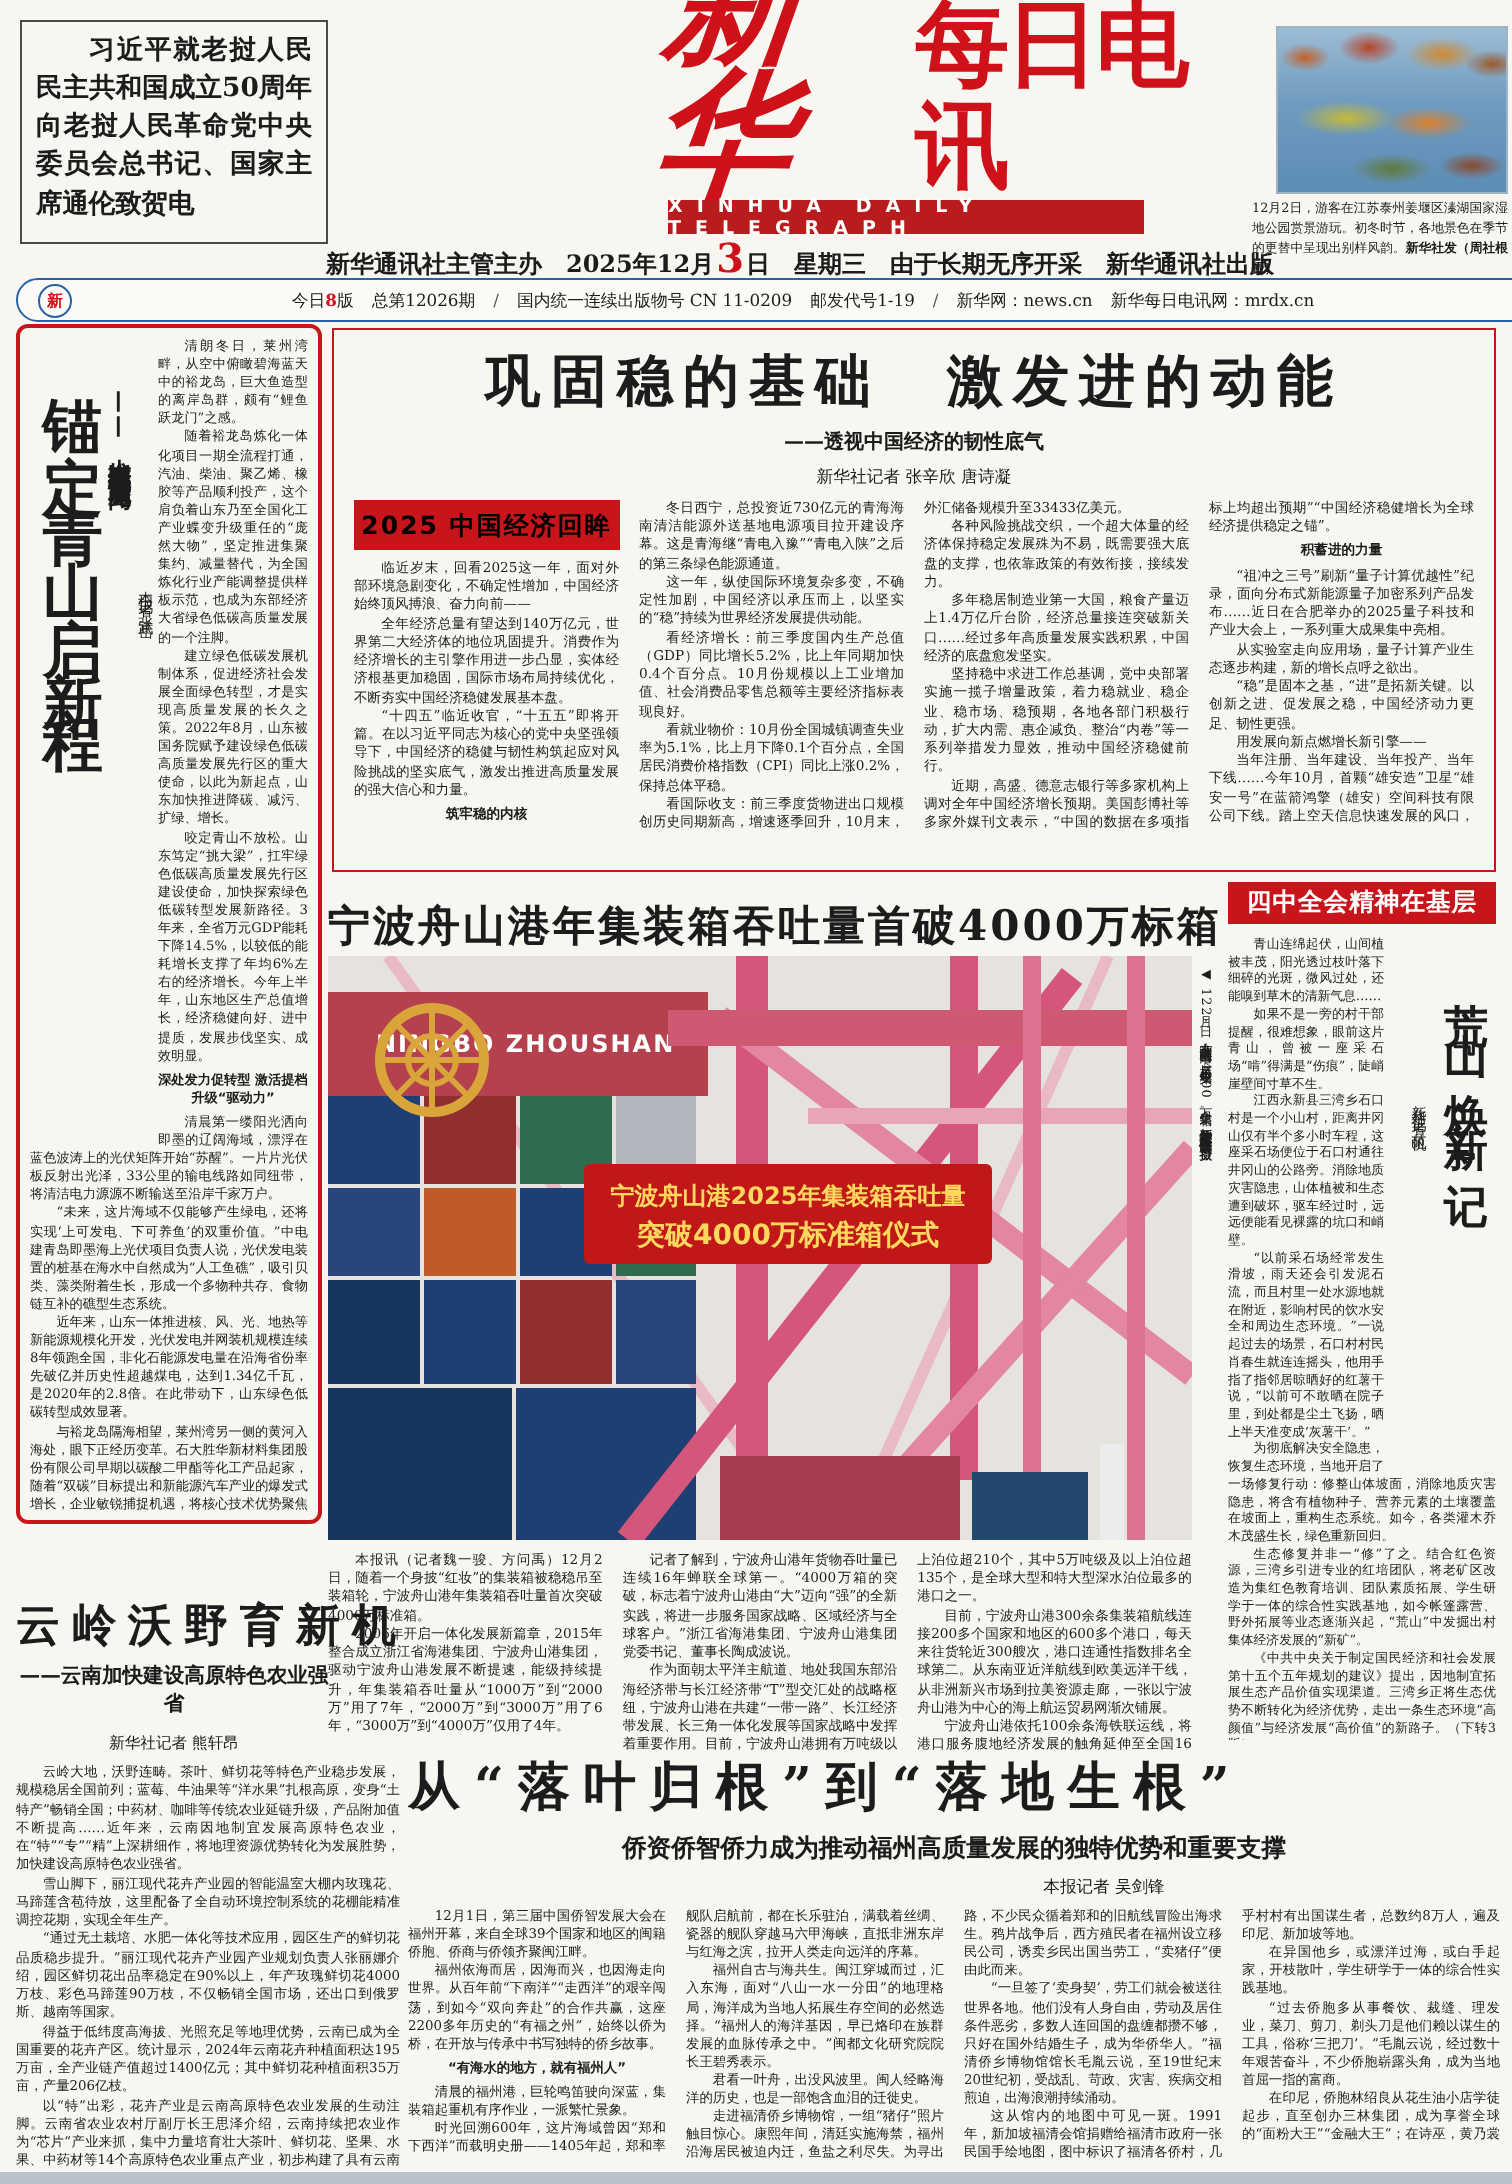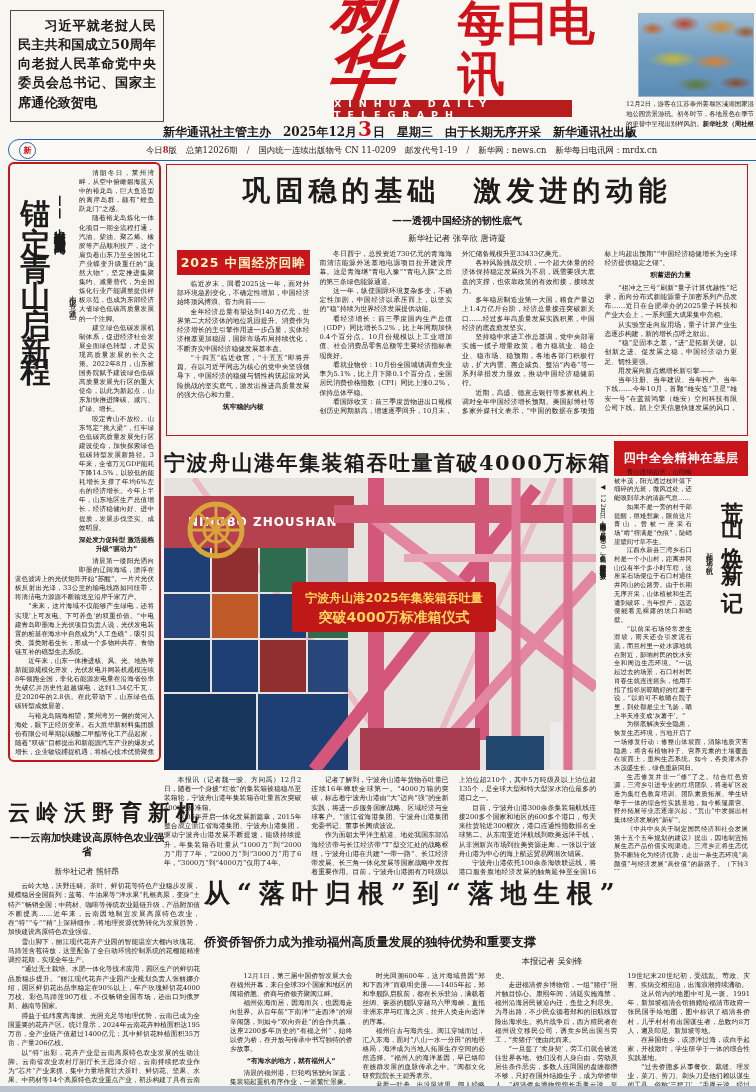--- a/index.html
+++ b/index.html
@@ -53,24 +53,24 @@
     height:360px;letter-spacing:1px;font-family:"DejaVu Sans",sans-serif;}
   .la-byline{position:absolute;left:52px;top:120px;writing-mode:vertical-rl;font-size:7.5px;height:180px;letter-spacing:2px;}
   
   .econ-art{left:166px;top:164px;width:582px;height:272px;border:1.5px solid #c8151b;
     padding:7px 10px;box-sizing:border-box;}
   .econ-title{text-align:center;font-size:28px;font-weight:bold;letter-spacing:5px;white-space:nowrap;}
   .econ-sub{text-align:center;font-size:10px;font-weight:bold;margin-top:4px;font-family:"DejaVu Sans",sans-serif;}
   .econ-byline{text-align:center;font-size:8.4px;margin:5px 0 6px;}
   .econ-body{column-count:4;column-gap:10px;column-fill:auto;font-size:6.8px;line-height:1.36;
     height:168px;overflow:hidden;}
-  .econ-label{background:#c8151b;color:#fef9c3;font-size:12.5px;font-weight:bold;text-align:center;
+  .econ-label{background:#c8151b;color:#000000;font-size:12.5px;font-weight:bold;text-align:center;
     padding:4px 0;margin-bottom:5px;font-family:"DejaVu Sans",sans-serif;letter-spacing:1px;}
   
-  .sizhong{left:614px;top:441px;width:134px;height:35px;background:#c8151b;color:#fff;
+  .sizhong{left:614px;top:441px;width:134px;height:21px;background:#c8151b;color:#fff;
     font-size:12.3px;font-weight:bold;display:flex;align-items:center;justify-content:center;
     font-family:"DejaVu Sans",sans-serif;letter-spacing:.5px;}
   
   .port-title{left:164px;top:449px;width:432px;text-align:center;font-size:21px;font-weight:bold;
     letter-spacing:1.5px;white-space:nowrap;}
   .port-photo{left:164px;top:478px;width:432px;height:292px;}
   .port-caption{left:598px;top:483px;height:352px;writing-mode:vertical-rl;font-size:6.4px;line-height:1.4;letter-spacing:.5px;}
   .port-caption b{font-family:"DejaVu Sans",sans-serif;}
   .port-body{left:164px;top:776px;width:432px;height:106px;column-count:3;column-gap:10px;column-fill:auto;
     font-size:6.8px;line-height:1.36;overflow:hidden;}
@@ -84,23 +84,23 @@
   
   .yunnan-art{left:8px;top:798px;width:192px;height:288px;overflow:hidden;}
   .yn-head{width:158px;text-align:center;}
   .yn-title{font-size:22px;font-weight:bold;letter-spacing:6px;white-space:nowrap;}
   .yn-sub{font-size:10.3px;font-weight:bold;margin-top:3px;font-family:"DejaVu Sans",sans-serif;}
   .yn-byline{font-size:7.8px;margin:7px 0 5px;}
   .yn-body{font-size:6.7px;line-height:1.38;}
   
   .fz-art{left:204px;top:876px;width:546px;height:210px;overflow:hidden;}
   .fz-title{text-align:left;font-size:26px;font-weight:bold;letter-spacing:7px;white-space:nowrap;}
-  .fz-sub{font-size:12.3px;font-weight:bold;margin-top:23px;font-family:"DejaVu Sans",sans-serif;}
+  .fz-sub{text-align:center;font-size:12.3px;font-weight:bold;margin-top:5px;font-family:"DejaVu Sans",sans-serif;}
   .fz-byline{text-align:center;font-size:8.3px;margin:5px 0 5px;padding-left:150px;}
-  .fz-body{column-count:4;column-gap:10px;column-fill:auto;font-size:6.7px;line-height:1.36;height:128px;overflow:hidden;margin-left:26px;}
+  .fz-body{column-count:4;column-gap:10px;column-fill:auto;font-size:6.7px;line-height:1.36;height:128px;overflow:hidden;}
   .bottom-band{left:0;top:1086px;width:756px;height:6px;background:#b9c2cb;}
 </style>
 </head>
 <body>
 
 <div class="abs telegram-box">习近平就老挝人民民主共和国成立50周年向老挝人民革命党中央委员会总书记、国家主席通伦致贺电</div>
 
 <div class="abs masthead">
   <span class="mh-script">新华</span>
     <span class="mh-block">每日电讯</span>
@@ -254,21 +254,21 @@
     <p class="para">宁波舟山港依托100余条海铁联运线，将港口服务腹地经济发展的触角延伸至全国16省份69市。2024年，宁波舟山港集装箱海铁联运业务量突破180万标准箱，实现两位数增长。（下转2版）</p>
   </div>
 
 <div class="abs huan-art">
   <div class="huan-title">荒山『焕新』记</div>
   <div class="huan-byline">新华社记者 范帆</div>
   <div class="huan-body">
     <div class="huan-spacer"></div>
   <p class="para">青山连绵起伏，山间植被丰茂，阳光透过枝叶落下细碎的光斑，微风过处，还能嗅到草木的清新气息……</p>
       <p class="para">如果不是一旁的村干部提醒，很难想象，眼前这片青山，曾被一座采石场“啃”得满是“伤痕”，陡峭崖壁间寸草不生。</p>
-      <p class="para">江西永新县三湾乡石口村是一个小山村，距离井冈山仅有半个多小时车程，这座采石场便位于石口村通往井冈山的公路旁。由于长期无序开采，山体植被和生态遭到破坏，当年投产，远远便能看见裸露的坑口和峭壁。</p>
+      <p class="para">江西永新县三湾乡石口村是一个小山村，距离井冈山仅有半个多小时车程，这座采石场便位于石口村通往井冈山的公路旁。消除地质灾害隐患，山体植被和生态遭到破坏，驱车经过时，远远便能看见裸露的坑口和峭壁。</p>
       <p class="para">“以前采石场经常发生滑坡，雨天还会引发泥石流，而且村里一处水源地就在附近，影响村民的饮水安全和周边生态环境。”一说起过去的场景，石口村村民肖春生就连连摇头，他用手指了指邻居晾晒好的红薯干说，“以前可不敢晒在院子里，到处都是尘土飞扬，晒上半天准变成‘灰薯干’。”</p>
       <p class="para">为彻底解决安全隐患，恢复生态环境，当地开启了一场修复行动：修整山体坡面，消除地质灾害隐患，将含有植物种子、营养元素的土壤覆盖在坡面上，重构生态系统。如今，各类灌木乔木茂盛生长，绿色重新回归。</p>
       <p class="para">生态修复并非一“修”了之。结合红色资源，三湾乡引进专业的红培团队，将老矿区改造为集红色教育培训、团队素质拓展、学生研学于一体的综合性实践基地，如今帐篷露营、野外拓展等业态逐渐兴起，“荒山”中发掘出村集体经济发展的“新矿”。</p>
       <p class="para">《中共中央关于制定国民经济和社会发展第十五个五年规划的建议》提出，因地制宜拓展生态产品价值实现渠道。三湾乡正将生态优势不断转化为经济优势，走出一条生态环境“高颜值”与经济发展“高价值”的新路子。（下转3版）</p>
     </div>
 </div>
 
 <div class="abs yunnan-art">
   <div class="yn-head">
     <div class="yn-title">云岭沃野育新机</div>

